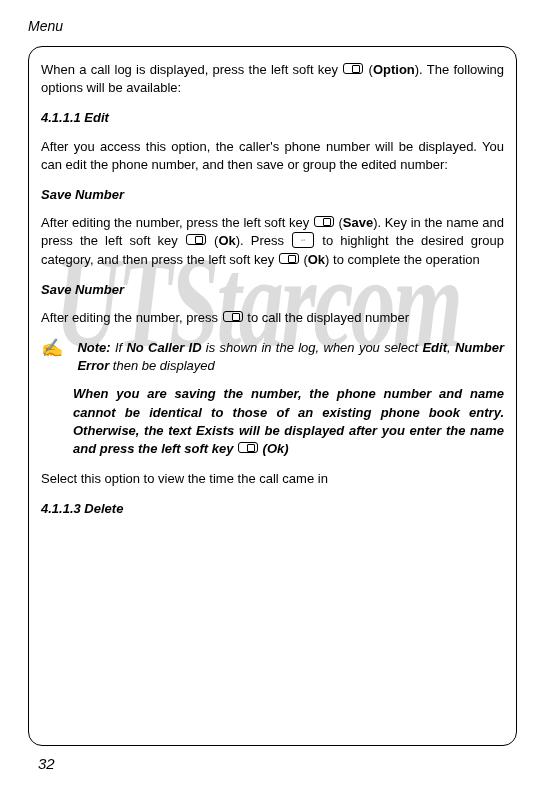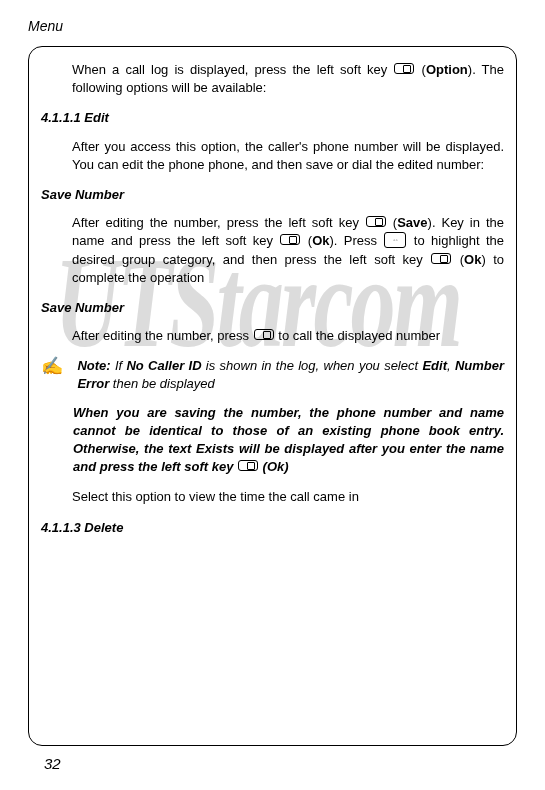--- a/index.html
+++ b/index.html
@@ -47,21 +47,20 @@
       letter-spacing: -3px;
       z-index: 0;
       pointer-events: none;
       white-space: nowrap;
     }
     .para {
       text-align: justify;
       margin-bottom: 12px;
       position: relative;
       z-index: 1;
-      margin-left: 31px;
     }
     .heading {
       font-weight: bold;
       margin-bottom: 10px;
       margin-top: 2px;
       position: relative;
       z-index: 1;
       font-style: italic;
     }
     .softkey-icon {
@@ -122,41 +121,41 @@
       font-style: italic;
       text-align: justify;
       margin-bottom: 12px;
       position: relative;
       z-index: 1;
       font-weight: bold;
     }
     .page-number {
       position: absolute;
       bottom: 18px;
-      left: 44px;
+      left: 38px;
       font-style: italic;
       font-size: 15px;
       text-align: right;
     }
   </style>
 </head>
 <body>
 
 <div class="page">
   <div class="header">Menu</div>
 
   <div class="content-box">
     <div class="watermark">UTStarcom</div>
 
     <div class="para">
       <span>When a call log is displayed, press the left soft key </span><span class="softkey-icon"></span><span> (</span><b>Option</b><span>). The following options will be available:</span>
     </div>
 
     <div class="heading">4.1.1.1 Edit</div>
-    <div class="para">After you access this option, the caller's phone number will be displayed. You can edit the phone phone, and then save or dial the edited number:</div>
+    <div class="para">After you access this option, the caller's phone number will be displayed. You can edit the phone number, and then save or group the edited number:</div>
 
     <div class="heading">Save Number</div>
     <div class="para">
       <span>After editing the number, press the left soft key </span><span class="softkey-icon"></span><span> (</span><b>Save</b><span>). Key in the name and press the left soft key </span><span class="softkey-icon"></span><span> (</span><b>Ok</b><span>). Press </span><span class="nav-icon">◦◦</span><span> to highlight the desired group category, and then press the left soft key </span><span class="softkey-icon"></span><span> (</span><b>Ok</b><span>) to complete the operation</span>
     </div>
 
     <div class="heading">Save Number</div>
     <div class="para">
       <span>After editing the number, press </span><span class="softkey-icon"></span><span> to call the displayed number</span>
     </div>

